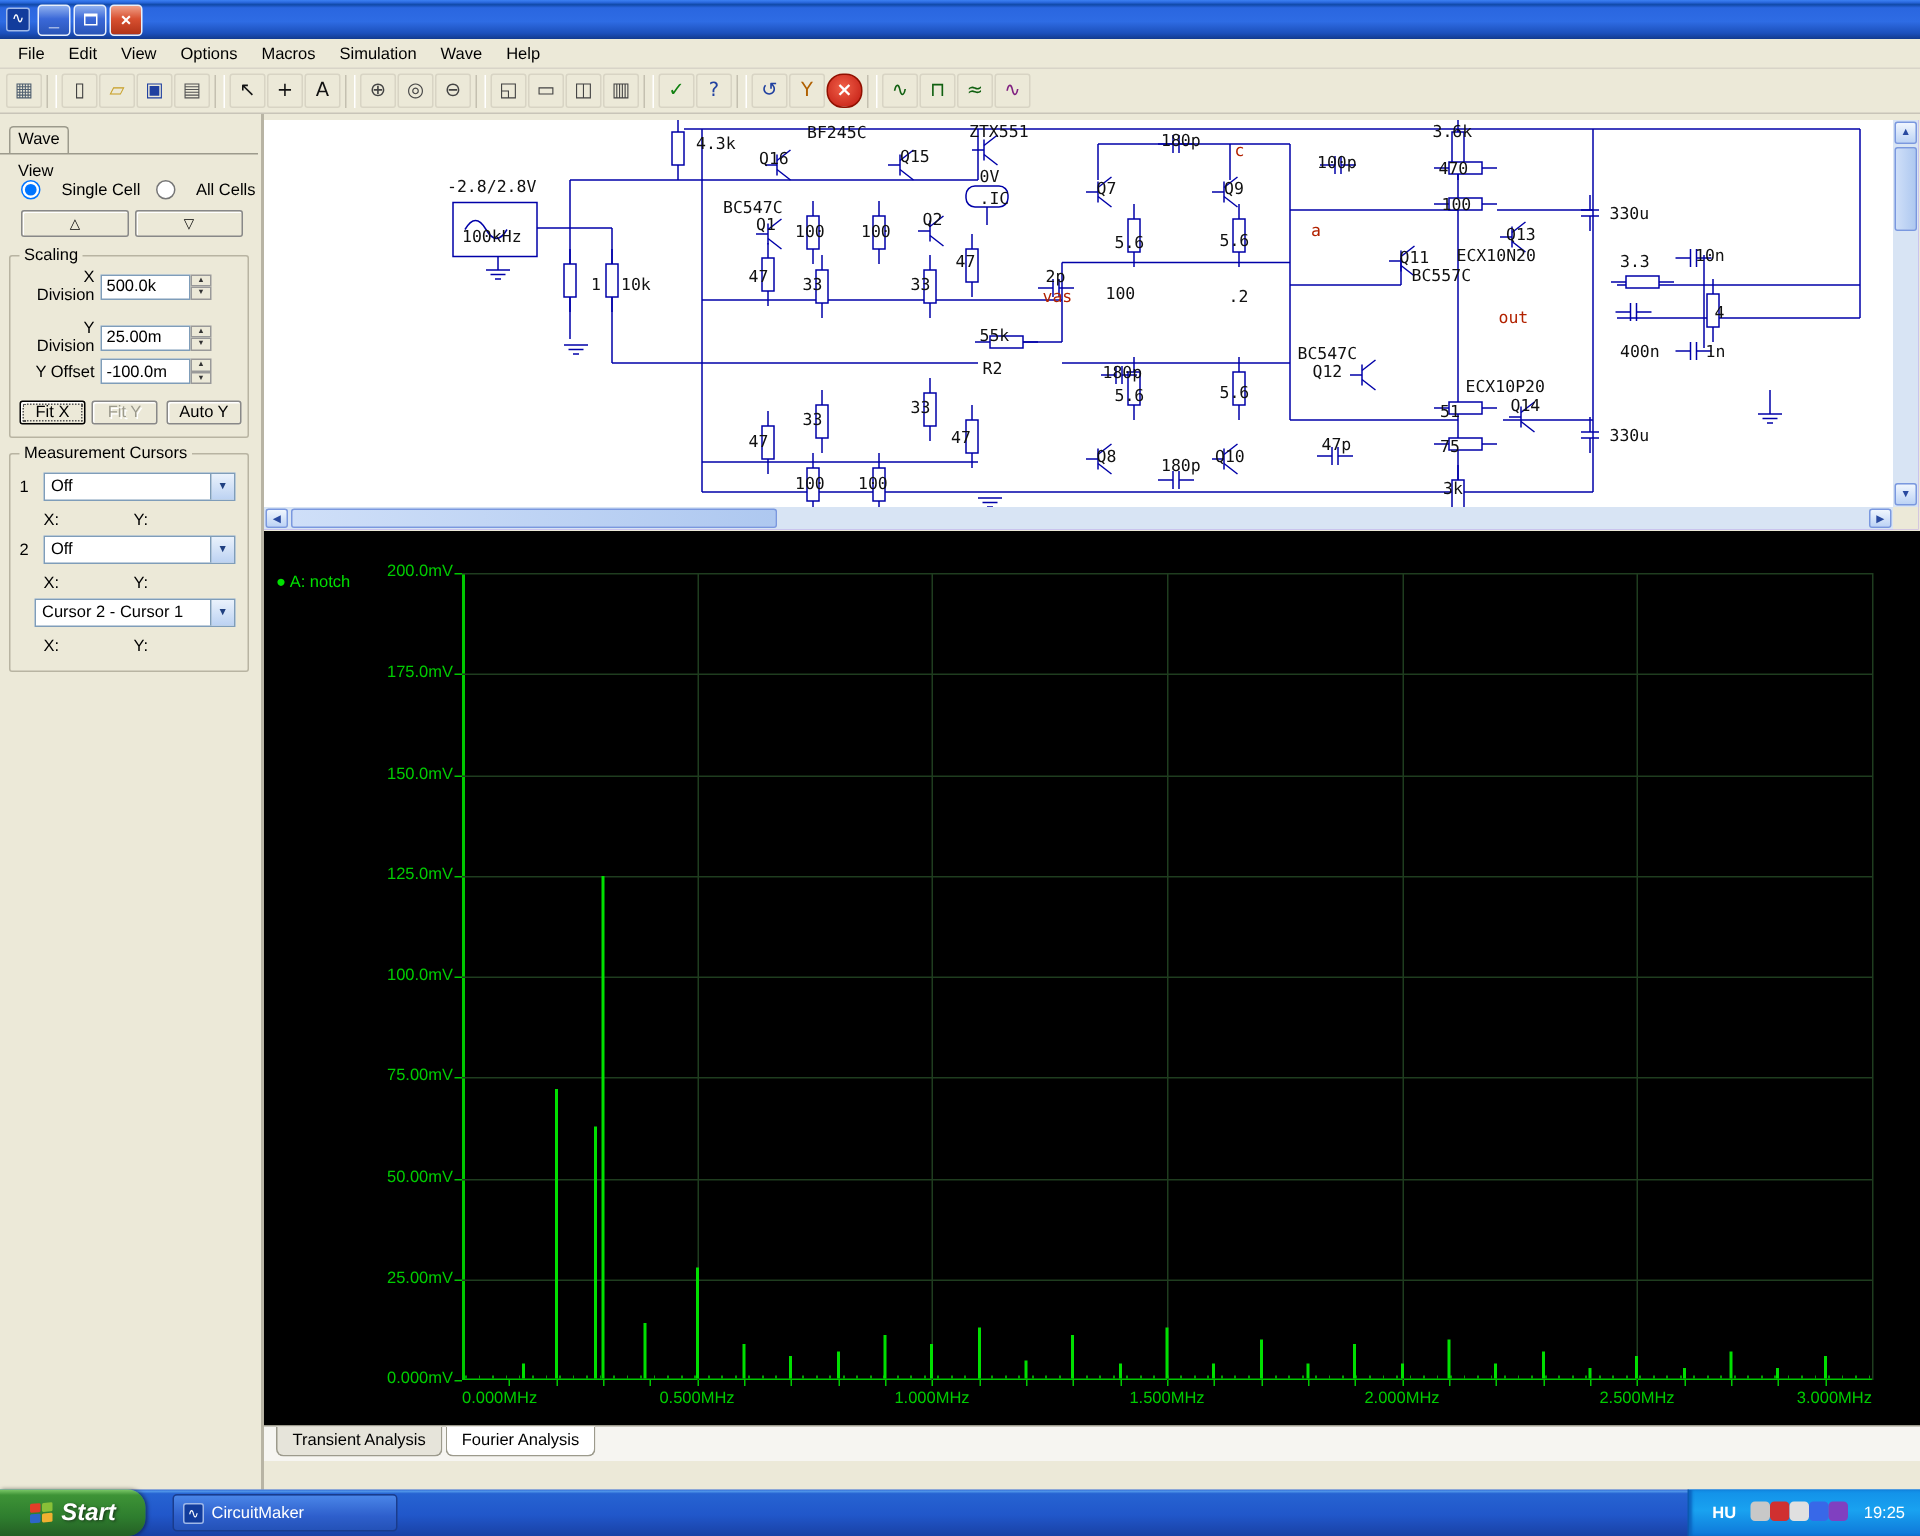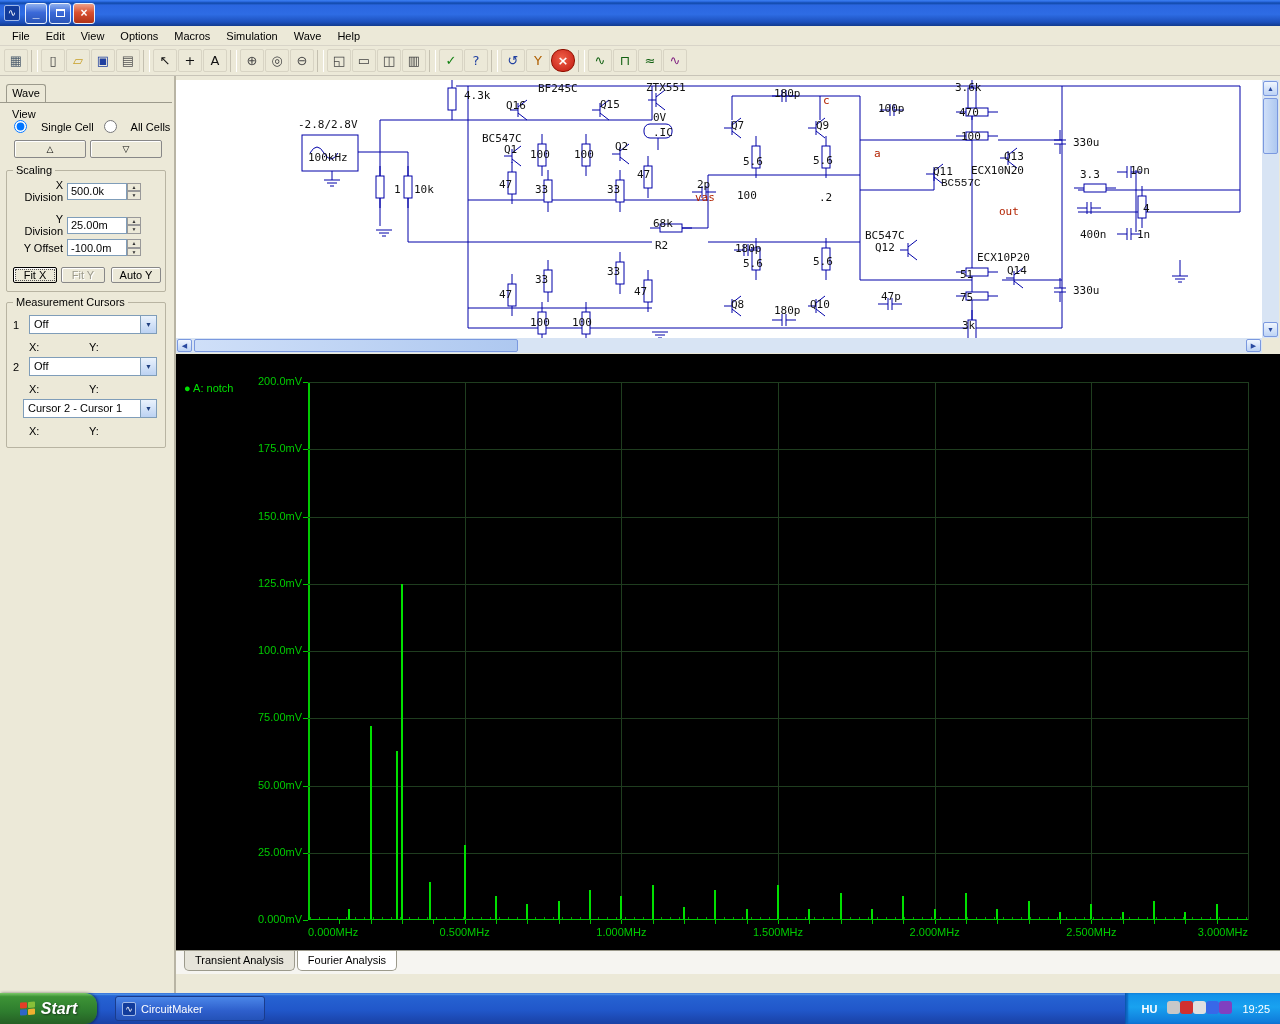--- a/index.html
+++ b/index.html
@@ -562,39 +562,39 @@
         <span class="slabel" style="left: 439px; top: 60px;">Q2</span>
         <span class="slabel" style="left: 477px; top: 31px;">0V</span>
         <span class="slabel" style="left: 477px; top: 46px;">.IC</span>
         <span class="slabel" style="left: 555px; top: 39px;">Q7</span>
         <span class="slabel" style="left: 640px; top: 39px;">Q9</span>
         <span class="slabel net" style="left: 698px; top: 67px;">a</span>
         <span class="slabel" style="left: 828px; top: 70px;">Q13</span>
         <span class="slabel" style="left: 795px; top: 84px;">ECX10N20</span>
         <span class="slabel" style="left: 897px; top: 56px;">330u</span>
         <span class="slabel" style="left: 757px; top: 85px;">Q11</span>
-        <span class="slabel" style="left: 765px; top: 97px; font-family: Liberation Mono, monospace;">BC557C</span>
+        <span class="slabel" style="left: 765px; top: 97px;">BC557C</span>
         <span class="slabel" style="left: 567px; top: 75px;">5.6</span>
         <span class="slabel" style="left: 637px; top: 74px;">5.6</span>
         <span class="slabel" style="left: 218px; top: 103px;">1</span>
         <span class="slabel" style="left: 238px; top: 103px;">10k</span>
         <span class="slabel" style="left: 323px; top: 98px;">47</span>
         <span class="slabel" style="left: 359px; top: 103px;">33</span>
         <span class="slabel" style="left: 431px; top: 103px;">33</span>
         <span class="slabel" style="left: 461px; top: 88px;">47</span>
         <span class="slabel" style="left: 521px; top: 98px;">2p</span>
         <span class="slabel net" style="left: 519px; top: 111px;">vas</span>
         <span class="slabel" style="left: 561px; top: 109px;">100</span>
         <span class="slabel" style="left: 643px; top: 111px;">.2</span>
         <span class="slabel" style="left: 904px; top: 88px;">3.3</span>
         <span class="slabel" style="left: 954px; top: 84px;">10n</span>
         <span class="slabel net" style="left: 823px; top: 125px;">out</span>
         <span class="slabel" style="left: 904px; top: 119px; margin-top: 29px;">400n</span>
         <span class="slabel" style="left: 967px; top: 122px;">4</span>
-        <span class="slabel" style="left: 477px; top: 137px;">68k</span>
+        <span class="slabel" style="left: 477px; top: 137px;">55k</span>
         <span class="slabel" style="left: 479px; top: 159px;">R2</span>
         <span class="slabel" style="left: 559px; top: 162px;">180p</span>
         <span class="slabel" style="left: 567px; top: 177px;">5.6</span>
         <span class="slabel" style="left: 637px; top: 175px;">5.6</span>
         <span class="slabel" style="left: 689px; top: 149px;">BC547C</span>
         <span class="slabel" style="left: 699px; top: 161px;">Q12</span>
         <span class="slabel" style="left: 801px; top: 171px;">ECX10P20</span>
         <span class="slabel" style="left: 784px; top: 188px;">51</span>
         <span class="slabel" style="left: 831px; top: 184px;">Q14</span>
         <span class="slabel" style="left: 961px; top: 148px;">1n</span>

